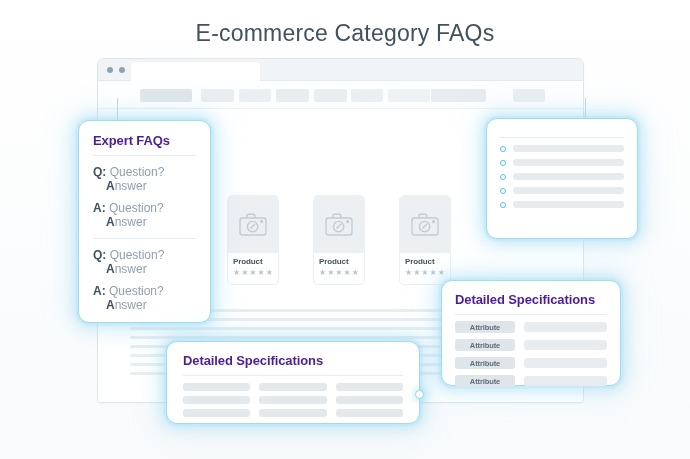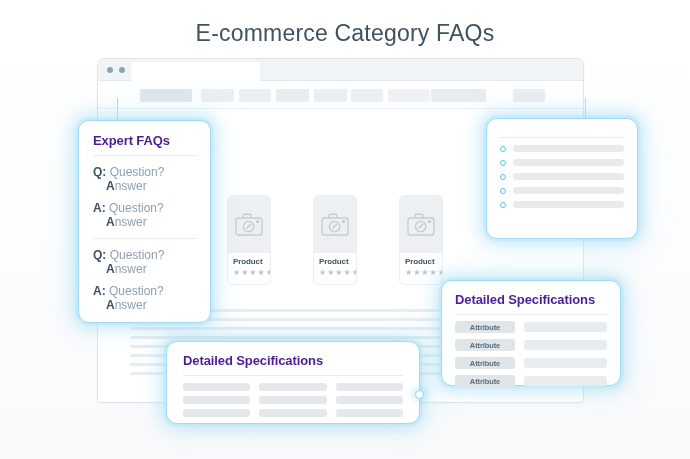--- a/index.html
+++ b/index.html
@@ -75,21 +75,21 @@
     border-radius: 2px;
     background: #e7edf1;
   }
 
   .browser-body { position: relative; height: 293px; background: #ffffff; }
 
   
   .product-card {
     position: absolute;
     top: 86px;
-    width: 44px; height: 90px;
+    width: 52px; height: 90px;
     background: #ffffff;
     border: 1px solid #eceff1;
     border-radius: 5px;
     overflow: hidden;
   }
   .product-img {
     height: 57px;
     background: #edf0f2;
     display: flex;
     align-items: center;

